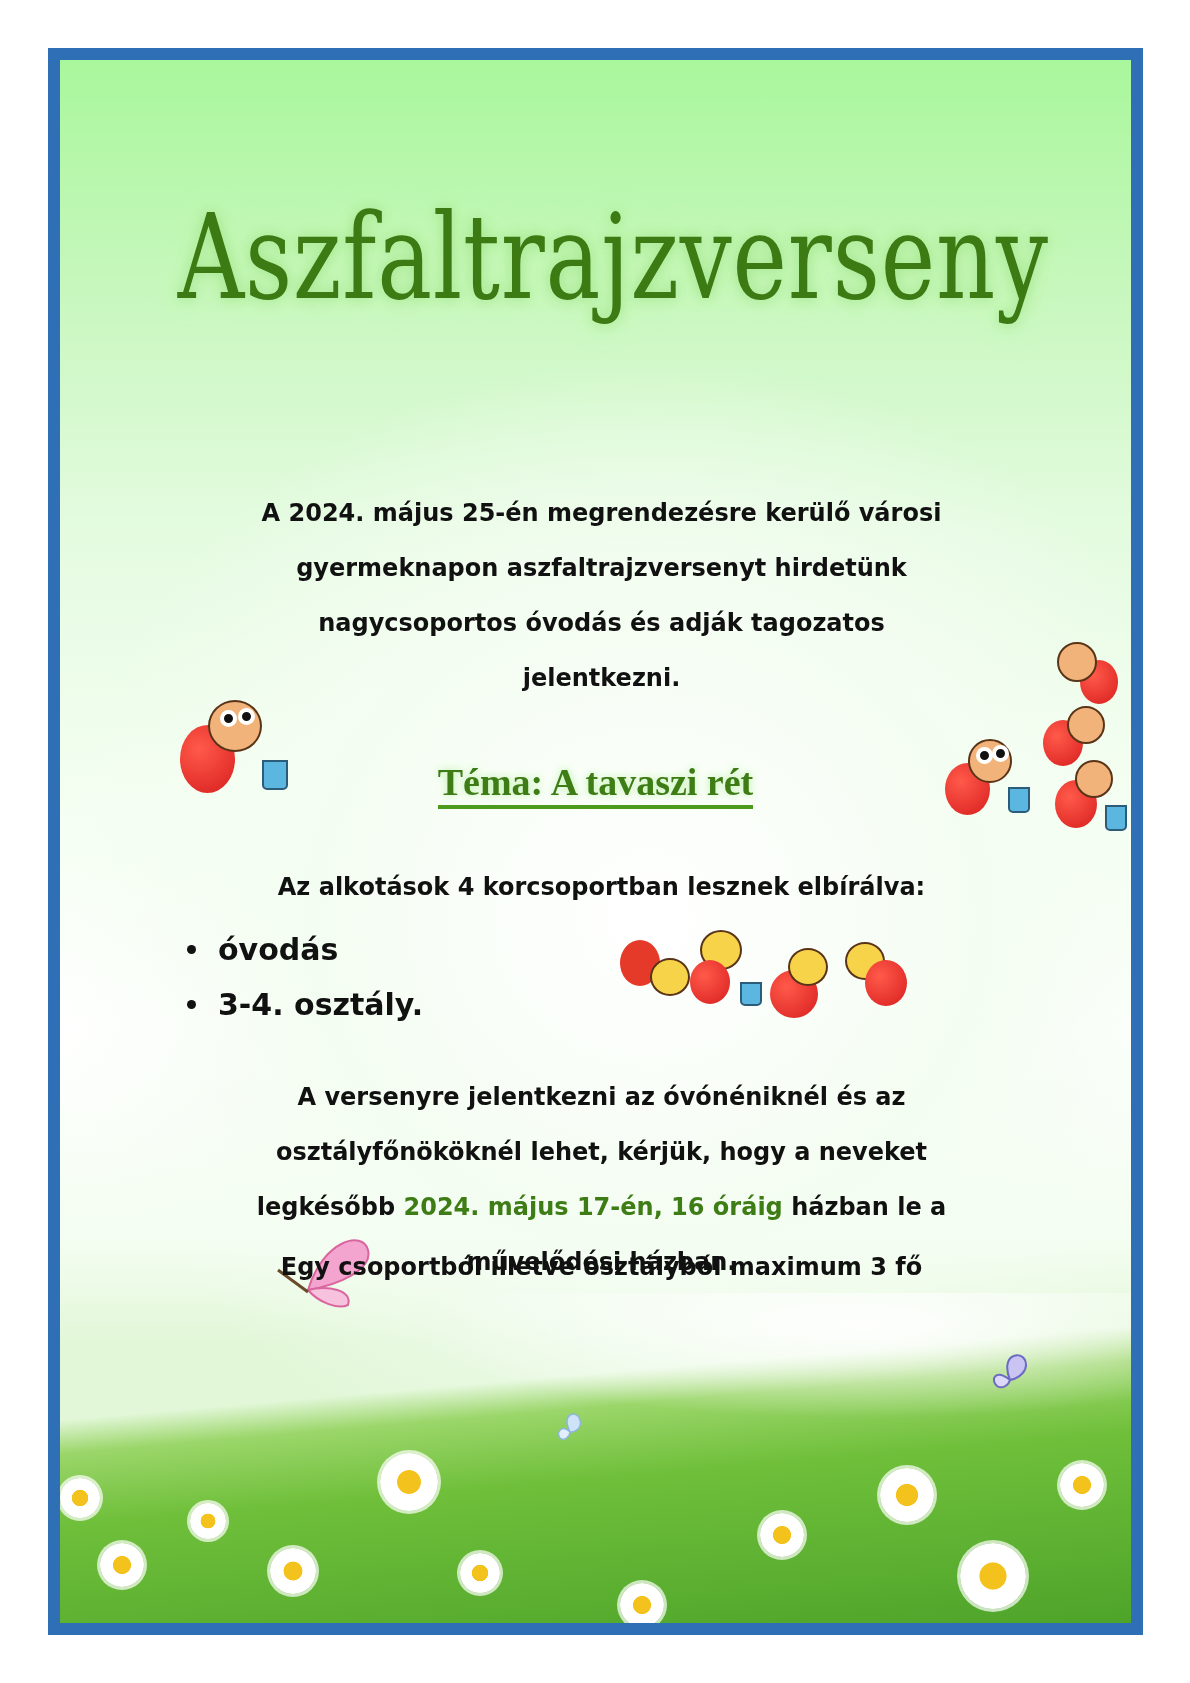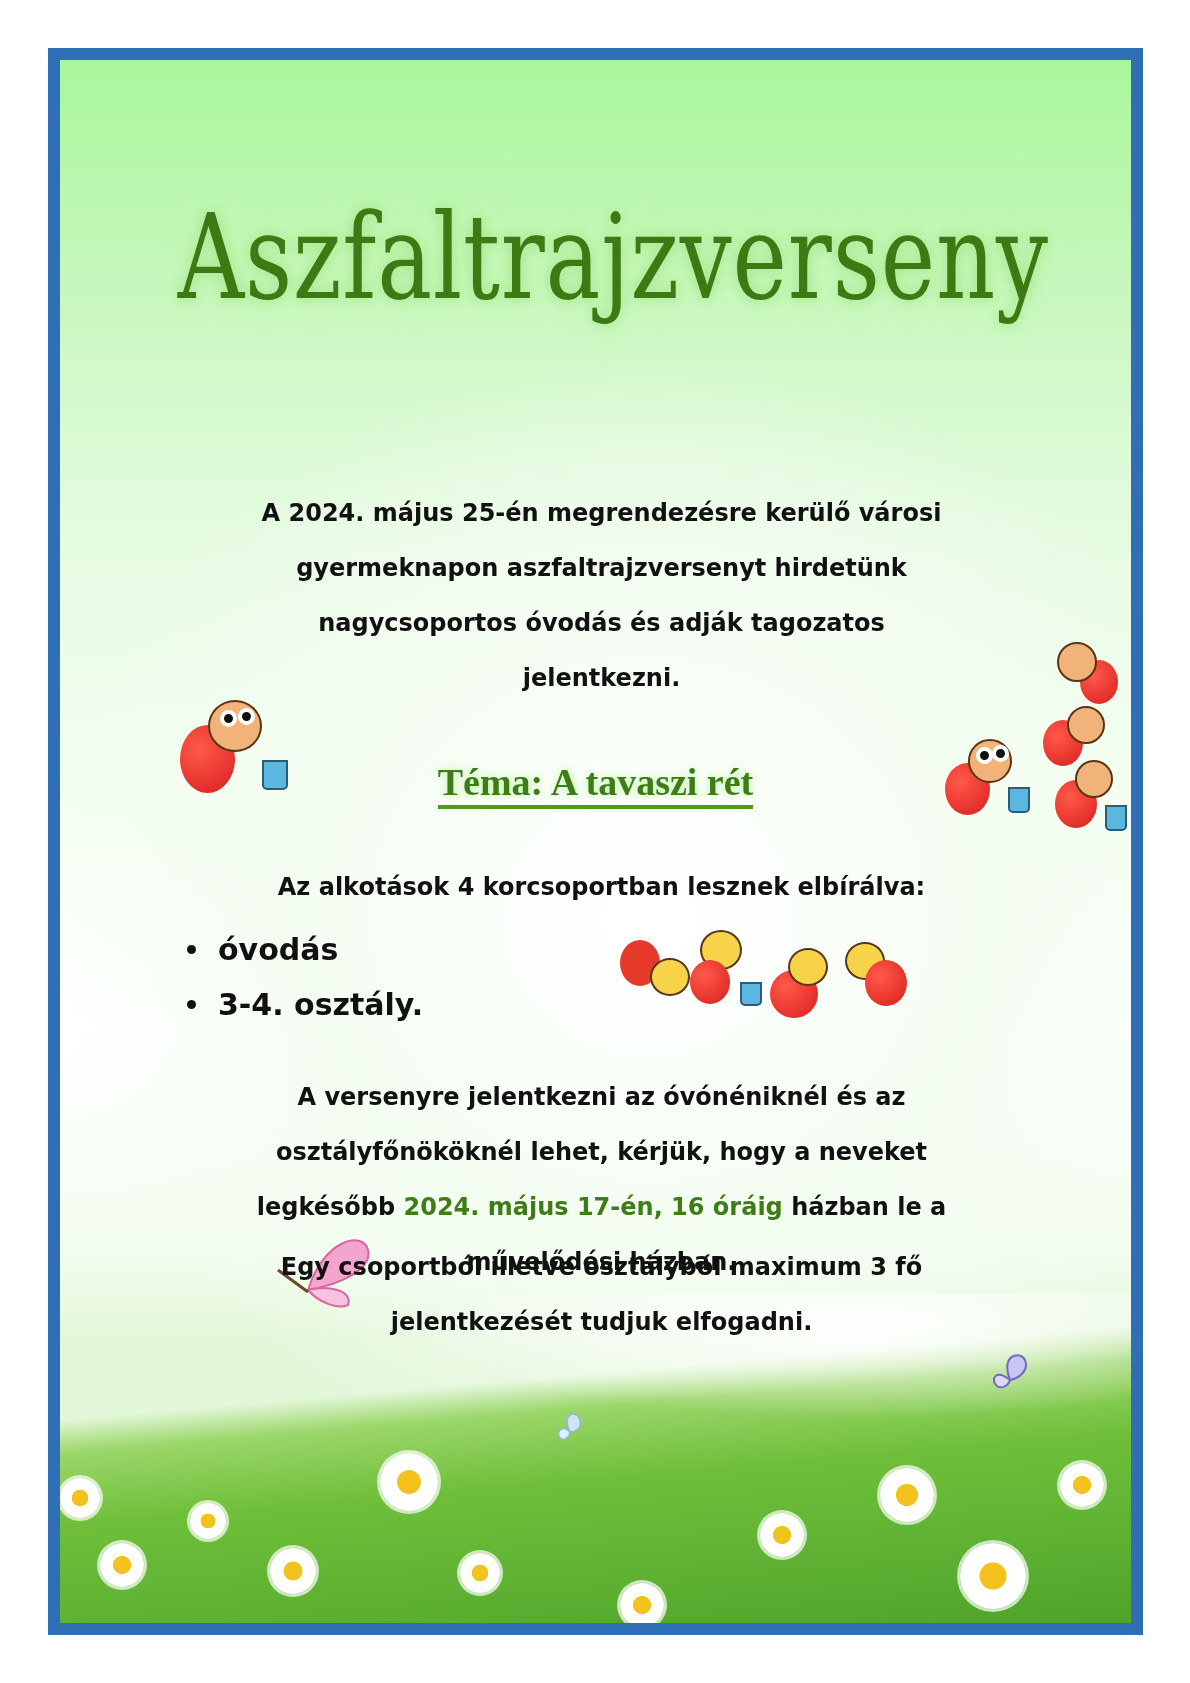--- a/index.html
+++ b/index.html
@@ -147,21 +147,20 @@
   </div>
 
   <svg class="butterfly" style="left:208px; top:1170px;" width="110" height="80" viewBox="0 0 110 80">
     <path d="M40 60 C55 10, 95 0, 100 20 C105 40, 70 55, 40 60 Z" fill="#f3a5cf" stroke="#d9669f" stroke-width="2"></path>
     <path d="M40 60 C60 55, 85 60, 80 75 C70 80, 50 72, 40 60 Z" fill="#f7c2dd" stroke="#d9669f" stroke-width="2"></path>
     <path d="M10 40 L40 62" stroke="#6a4a2a" stroke-width="3"></path>
   </svg>
 
   <div class="para" style="top:1180px;">
     <div>Egy csoportból illetve osztályból maximum 3 fő</div>
-    <div>jelentkezését tudjuk elfogadni.</div>
   </div>
 
   <svg class="butterfly" style="left:925px; top:1290px;" width="50" height="44" viewBox="0 0 50 44">
     <path d="M25 30 C15 5, 35 0, 40 10 C44 20, 35 28, 25 30 Z" fill="#c9c4f1" stroke="#6b6bc4" stroke-width="2"></path>
     <path d="M25 30 C10 18, 5 30, 12 36 C18 40, 24 34, 25 30 Z" fill="#dcd8f8" stroke="#6b6bc4" stroke-width="2"></path>
   </svg>
   <svg class="butterfly" style="left:490px; top:1350px;" width="40" height="34" viewBox="0 0 40 34">
     <path d="M20 22 C10 2, 28 0, 30 10 C32 18, 26 22, 20 22 Z" fill="#cfe3f7" stroke="#8fb6dd" stroke-width="1.5"></path>
     <path d="M20 22 C12 14, 6 22, 10 28 C14 32, 20 26, 20 22 Z" fill="#e2eefa" stroke="#8fb6dd" stroke-width="1.5"></path>
   </svg>

